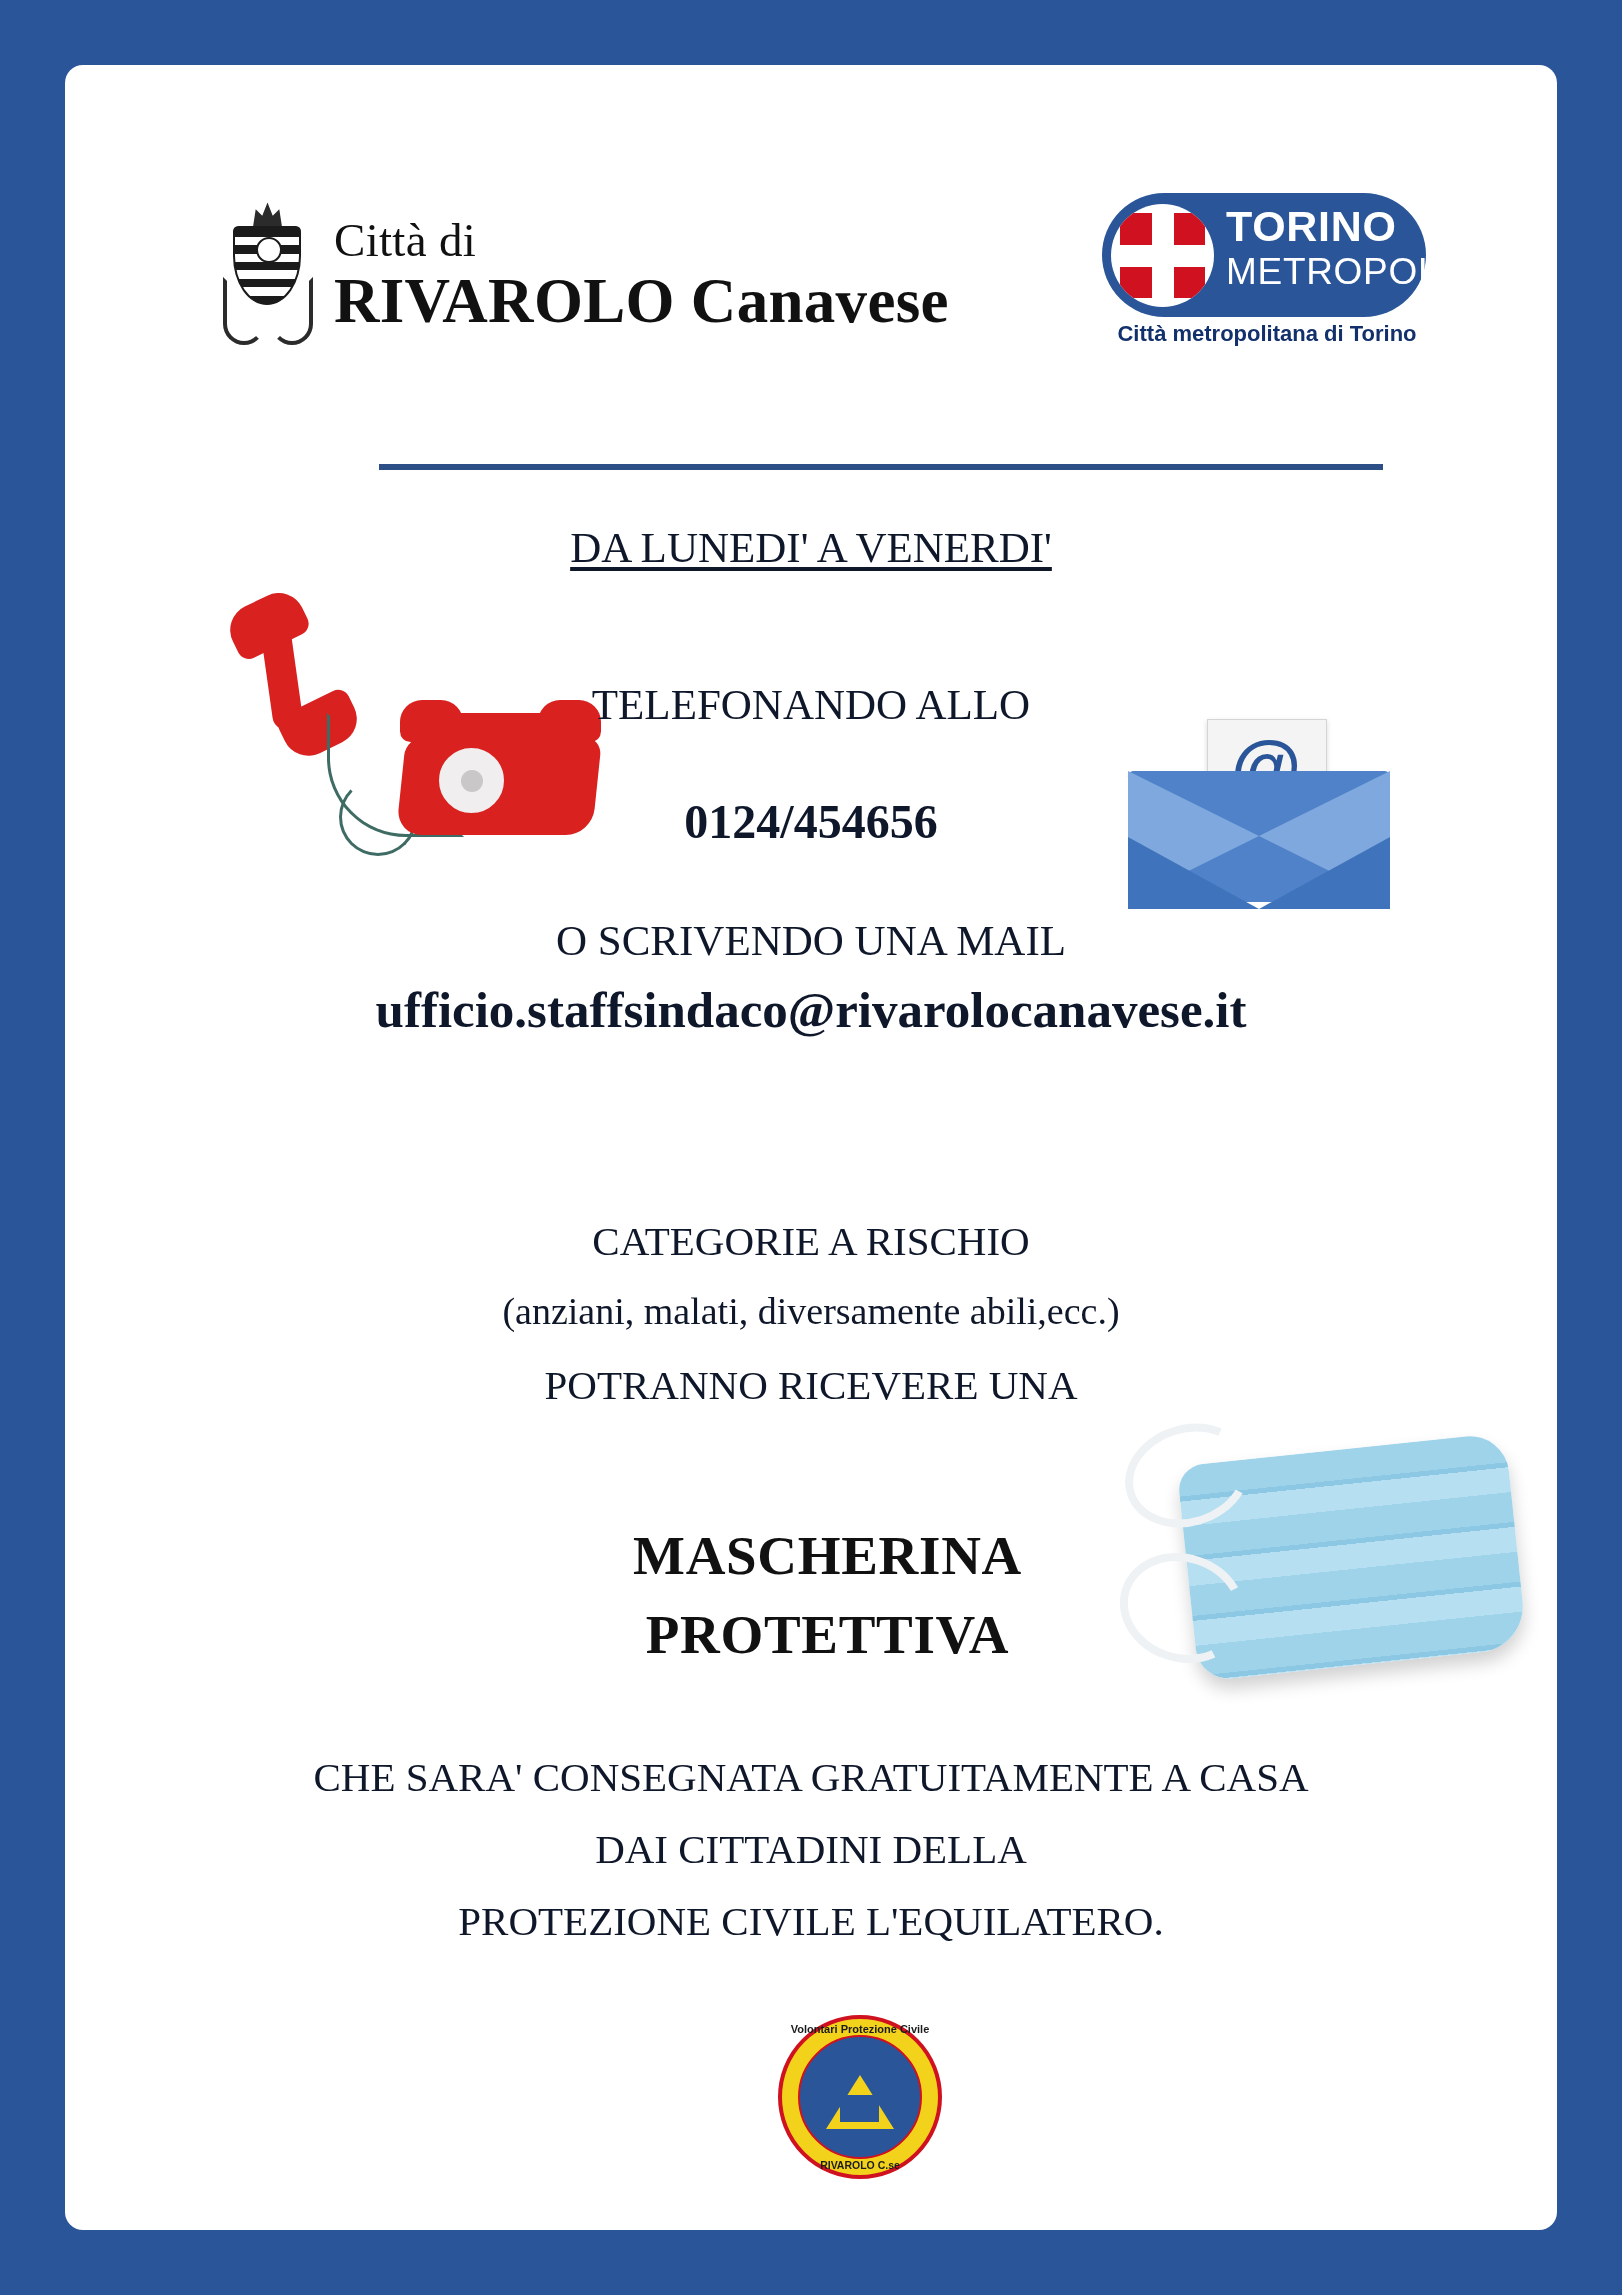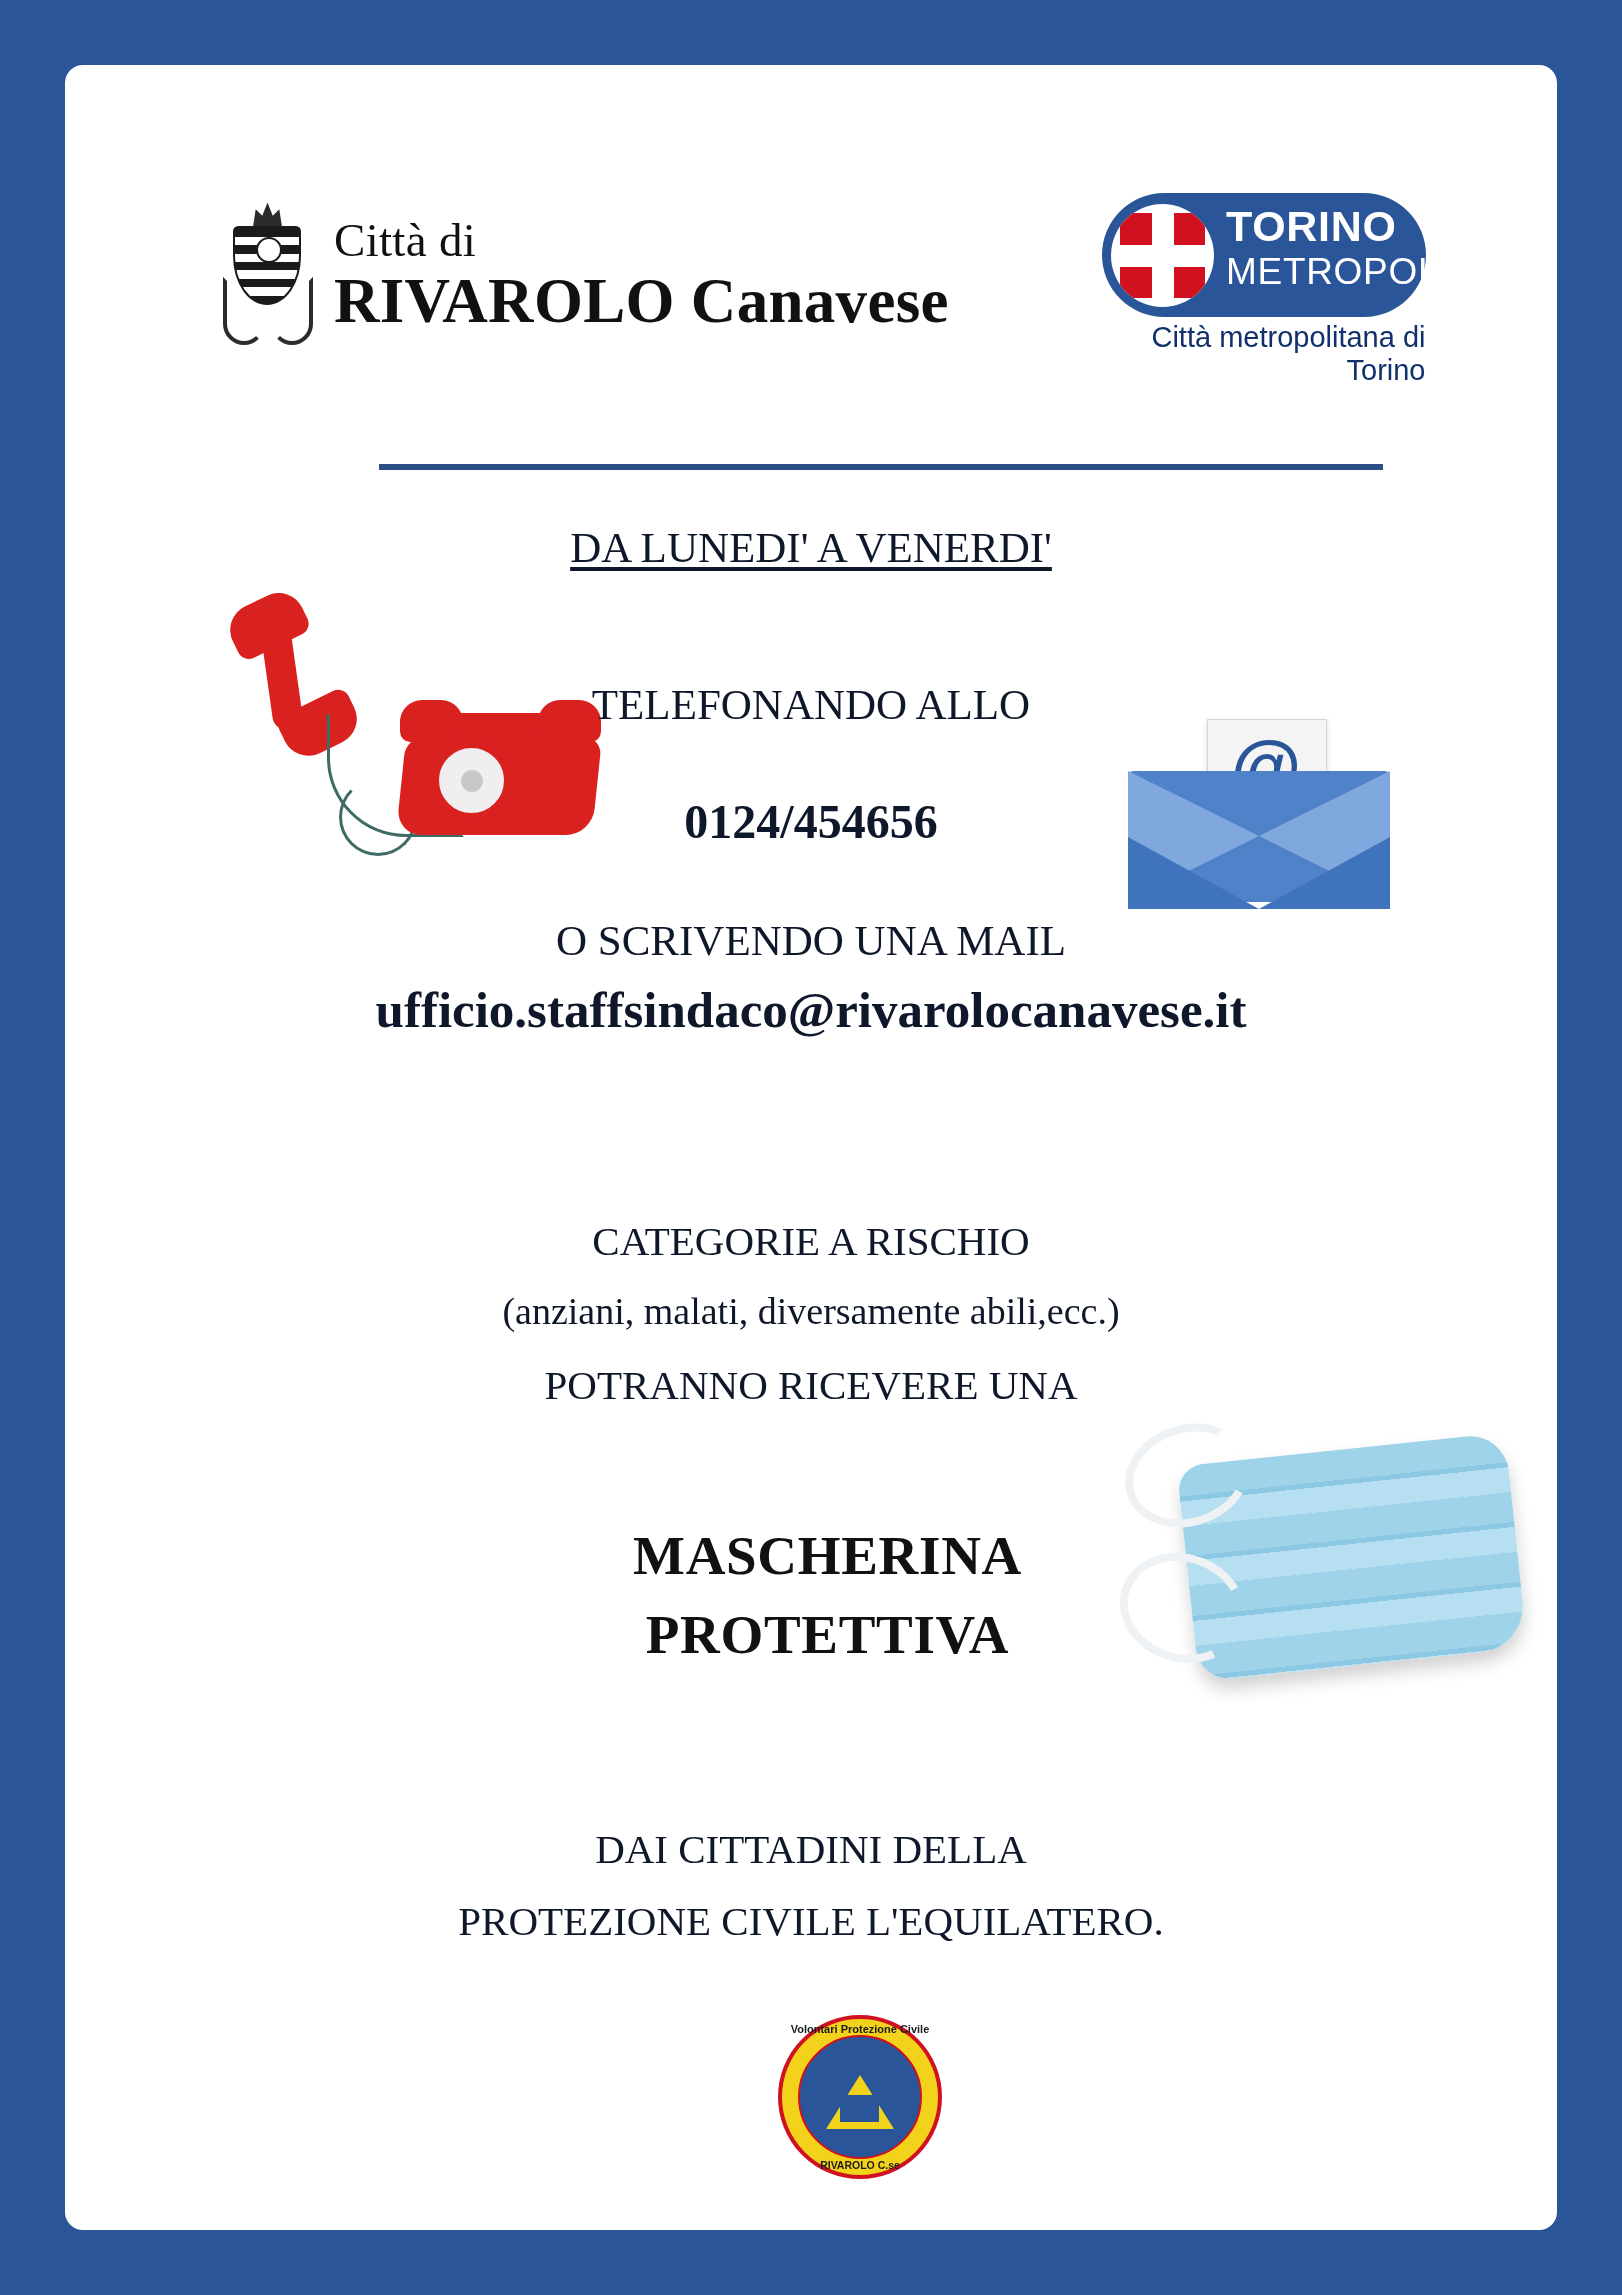--- a/index.html
+++ b/index.html
@@ -166,24 +166,24 @@
     font-family: "Liberation Sans", sans-serif;
     line-height: 1.0;
   }
   .tm-words .t1 { font-size: 43px; font-weight: 700; letter-spacing: 0.7px; }
   .tm-words .t2 { font-size: 37px; font-weight: 400; letter-spacing: 0.7px; margin-top: 5.2px; }
   .tm-sub {
     position: absolute;
     left: 6.5px;
     top: 128px;
     width: 317px;
-    text-align: right;
+    text-align: center;
     font-family: "Liberation Sans", sans-serif;
-    font-size: 29px;
-    font-weight: 400;
+    font-size: 22px;
+    font-weight: 700;
     color: #12306b;
   }
 
   .rule {
     position: absolute;
     left: 314px;
     top: 399px;
     width: 1004px;
     height: 5.9px;
     background: #2b4f86;
@@ -570,20 +570,21 @@
 
     <div class="mask">
       <div class="pleats"></div>
       <div class="loop1"></div>
       <div class="loop2"></div>
     </div>
 
     <div class="mask-word" id="l-m1">MASCHERINA</div>
     <div class="mask-word" id="l-m2">PROTETTIVA</div>
 
+    <div class="line" id="l-c1">CHE SARA' CONSEGNATA GRATUITAMENTE A CASA</div>
     <div class="line" id="l-c2">DAI CITTADINI DELLA</div>
     <div class="line" id="l-c3">PROTEZIONE CIVILE L'EQUILATERO.</div>
 
     <div class="pc-badge">
       <div class="ring"></div>
       <div class="inner"></div>
       <div class="tri"></div>
       <div class="top-txt">Volontari Protezione Civile</div>
       <div class="bot-txt">RIVAROLO C.se</div>
     </div>

